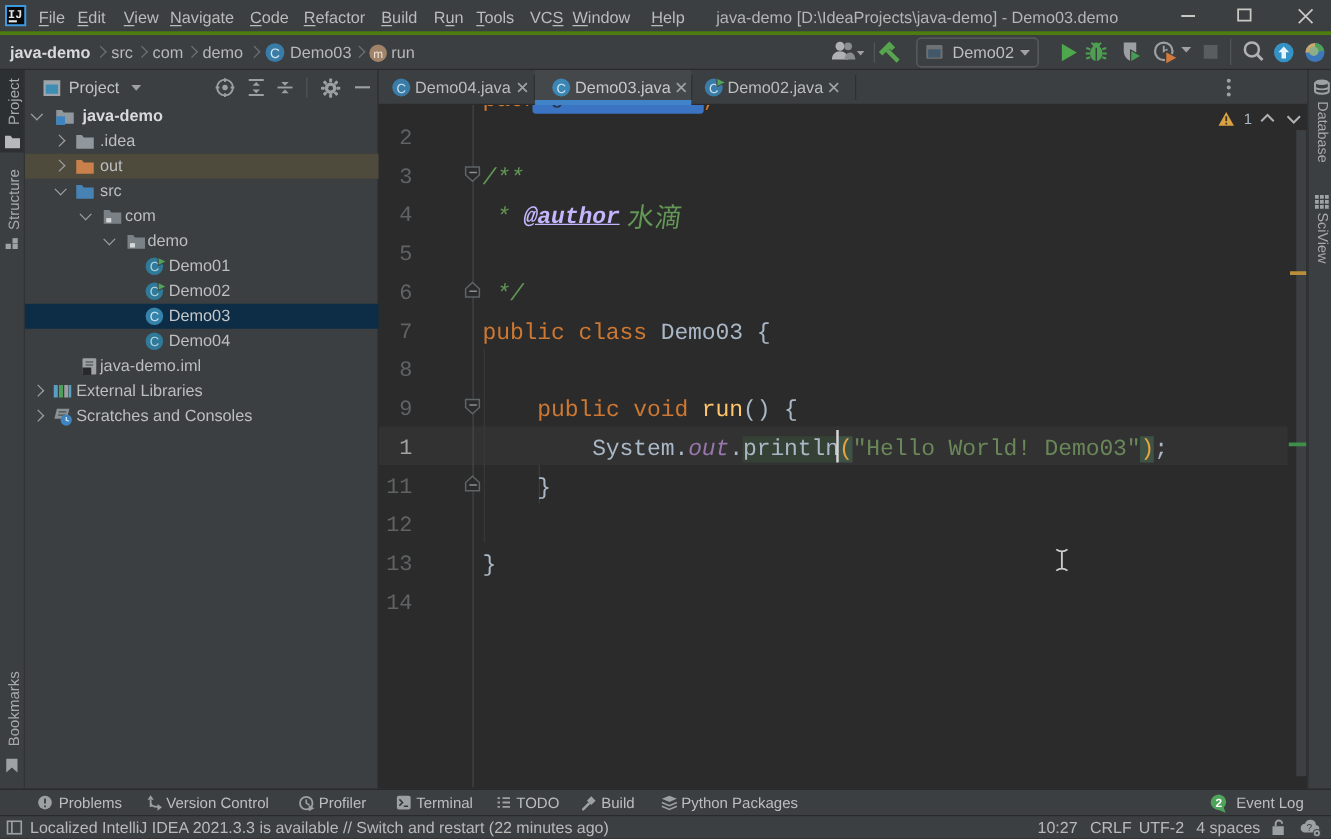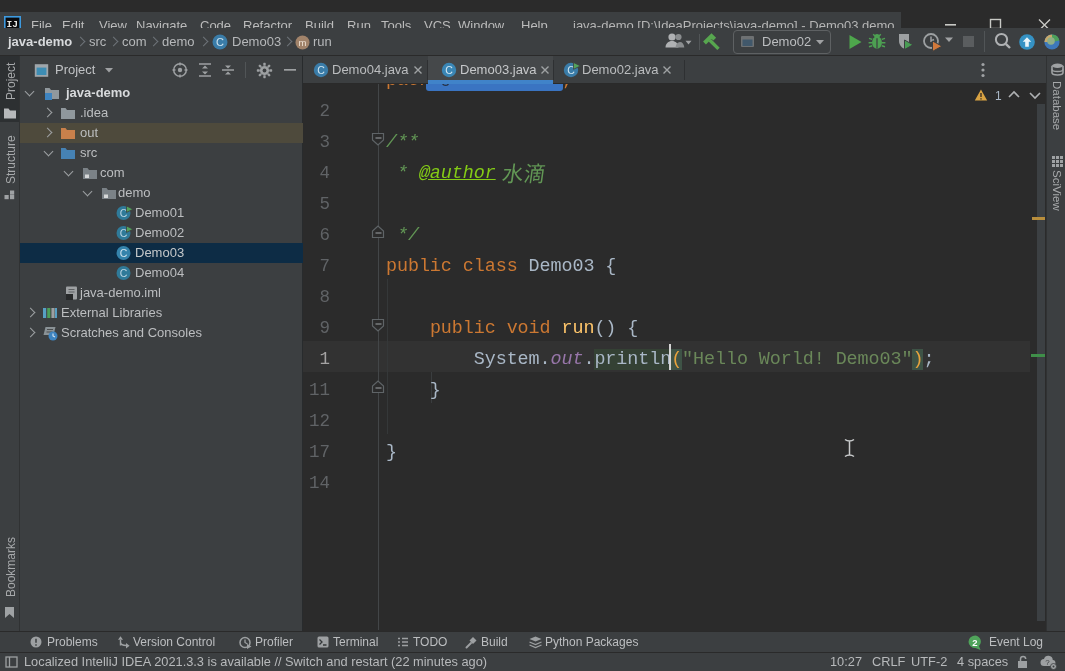--- a/index.html
+++ b/index.html
@@ -1,19 +1,19 @@
 <!DOCTYPE html>
 <html><head><meta charset="utf-8">
 <style>
 *{margin:0;padding:0;box-sizing:border-box}
 html,body{width:1065px;height:671px;overflow:hidden;background:#2b2b2b;font-family:"Liberation Sans",sans-serif}
 .abs{position:absolute}
 #app{position:relative;width:1065px;height:671px}
 
-#titlebar{left:0;top:12px;width:901px;height:28px;background:#3c3f41;border-bottom:5px solid #4d7c0f}
+#titlebar{left:0;top:0;width:1065px;height:28px;background:#3c3f41;border-bottom:3px solid #4d7c0f}
 .menu{position:absolute;top:0;height:28px;line-height:28px;font-size:13px;color:#bbbbbb}
 .menu u{text-decoration:underline;text-underline-offset:2px}
 #title{position:absolute;top:0;left:573px;height:28px;line-height:28px;font-size:13px;color:#b5b5b5}
 
 #navbar{left:0;top:28px;width:1065px;height:28px;background:#3c3f41;border-bottom:1px solid #2a2a2a}
 .crumb{position:absolute;top:0;height:27px;line-height:27px;font-size:13px;color:#b6b8ba}
 .crumbsep{position:absolute;top:9.5px;width:7px;height:7px;border-right:1.5px solid #6e7379;border-top:1.5px solid #6e7379;transform:rotate(45deg)}
 
 #lstripe{left:0;top:56px;width:20px;height:575px;background:#3c3f41;border-right:1px solid #303233}
 .vtextL{position:absolute;font-size:12px;color:#a7a9ab;transform:rotate(-90deg);transform-origin:0 0;white-space:nowrap}
@@ -23,21 +23,21 @@
 .trow{position:absolute;left:0;width:282px;height:20px;line-height:20px;font-size:13px;color:#bcbec0;white-space:nowrap}
 .chev{position:absolute;width:7px;height:7px;border-right:1.6px solid #9da0a3;border-bottom:1.6px solid #9da0a3}
 .chev.right{transform:rotate(-45deg)}
 .chev.down{transform:rotate(45deg)}
 
 #tabbar{left:303px;top:56px;width:743px;height:28px;background:#3c3f41;border-bottom:1px solid #2a2a2a}
 .tab{position:absolute;top:0;height:28px;font-size:13px;color:#bbbdbf}
 #editor{left:303px;top:84px;width:743px;height:546px;background:#2b2b2b;overflow:hidden}
 .cl{position:absolute;left:83px;white-space:pre;font-family:"Liberation Mono",monospace;font-size:18.4px;line-height:31px;height:31px;color:#a9b7c6;letter-spacing:-0.07px;transform:translateY(3px)}
 .ln{position:absolute;width:27px;text-align:right;font-family:"Liberation Mono",monospace;font-size:17.5px;line-height:31px;height:31px;color:#606366;transform:translateY(3px)}
-.kw{color:#cc7832}.str{color:#6a8759}.cm{color:#629755;font-style:italic}.tag{color:#84cc16;font-weight:normal;text-decoration:underline;font-style:italic}.fld{color:#9876aa;font-style:italic}.mth{color:#ffc66b}
+.kw{color:#cc7832}.str{color:#6a8759}.cm{color:#629755;font-style:italic}.tag{color:#c4b5fd;font-weight:bold;text-decoration:underline;font-style:italic}.fld{color:#9876aa;font-style:italic}.mth{color:#ffc66b}
 
 #rstripe{left:1046px;top:56px;width:19px;height:575px;background:#3c3f41;border-left:1px solid #303233}
 
 #toolbar-b{left:0;top:631px;width:1065px;height:21px;background:#3c3f41;border-top:1px solid #2a2a2a}
 .bitem{position:absolute;top:0;height:20px;line-height:20px;font-size:12px;color:#bcbec0}
 #statusbar{left:0;top:652px;width:1065px;height:19px;background:#3c3f41;border-top:1px solid #2a2a2a}
 .sitem{position:absolute;top:0;height:18px;line-height:18px;font-size:12.8px;color:#b7b9bb}
 svg{position:absolute;overflow:visible}
 </style></head>
 <body>
@@ -367,21 +367,21 @@
   <div class="ln" style="top:40px">3</div>
   <div class="ln" style="top:71px">4</div>
   <div class="ln" style="top:102px">5</div>
   <div class="ln" style="top:133px">6</div>
   <div class="ln" style="top:164px">7</div>
   <div class="ln" style="top:195px">8</div>
   <div class="ln" style="top:226px">9</div>
   <div class="ln" style="top:257px;color:#a4a3a3">1</div>
   <div class="ln" style="top:288px">11</div>
   <div class="ln" style="top:319px">12</div>
-  <div class="ln" style="top:350px">17</div>
+  <div class="ln" style="top:350px">13</div>
   <div class="ln" style="top:381px">14</div>
 
   <div class="cl" style="top:-22px"><span class="kw">package com.demo;</span></div>
   <div class="abs" style="left:123px;top:0;width:137px;height:7px;background:#3a74c2;border-radius:0 0 3px 3px;overflow:hidden">
         <span style="position:absolute;left:3px;top:-17px;white-space:pre;font-family:'Liberation Mono',monospace;font-size:18.4px;color:#263246">age com.demo</span>
       </div>
   <div class="cl" style="top:40px"><span class="cm">/**</span></div>
   <div class="cl" style="top:71px"><span class="cm"> * </span><span class="tag">@author</span></div>
   <div class="cl" style="top:133px"><span class="cm"> */</span></div>
   <div class="cl" style="top:164px"><span class="kw">public class </span>Demo03 {</div>

